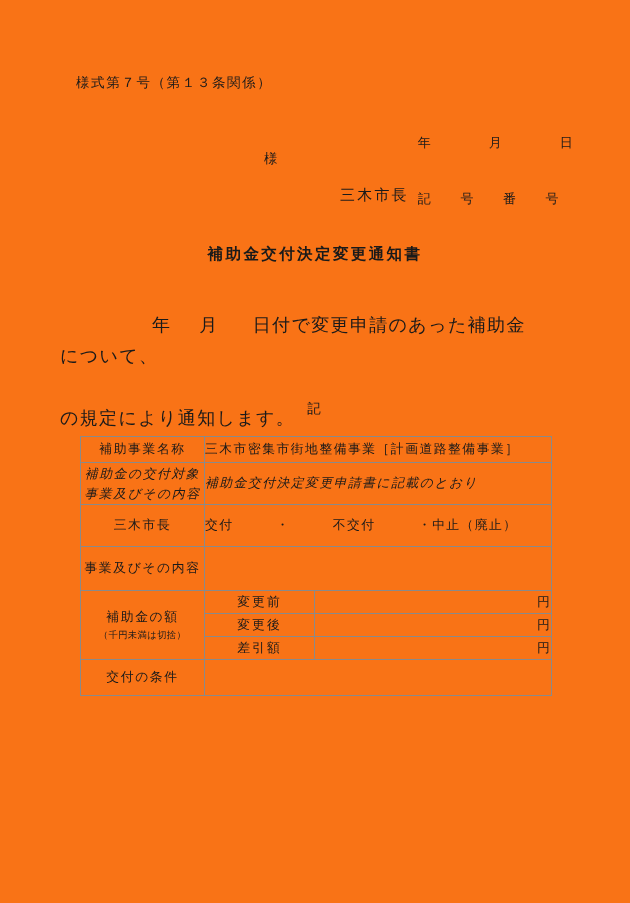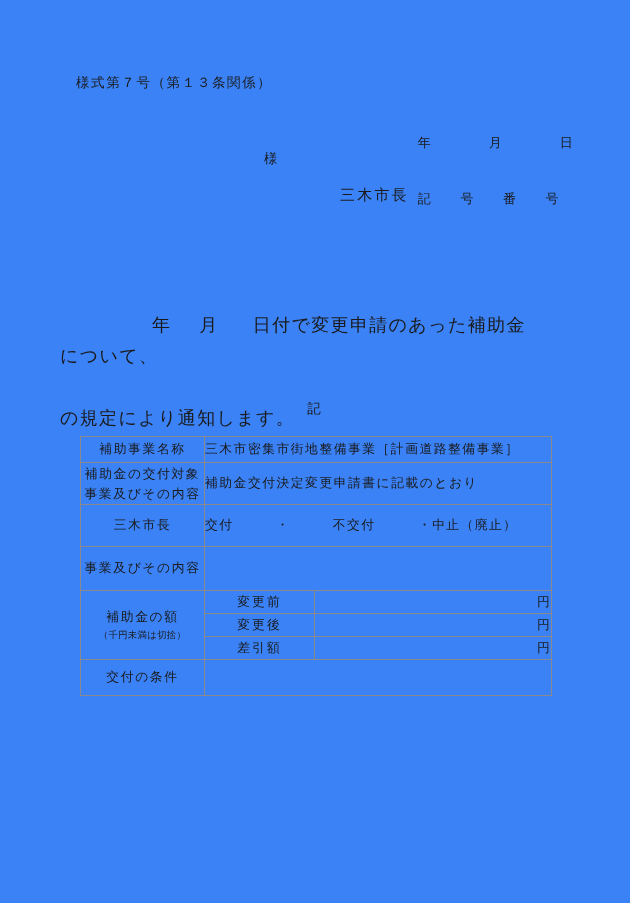--- a/index.html
+++ b/index.html
@@ -12,21 +12,21 @@
     width: 630px;
     height: 903px;
     position: relative;
     font-family: "DejaVu Serif", "Liberation Serif", serif;
     color: #1a1a1a;
     overflow: hidden;
   }
   .page {
     position: absolute;
     inset: 0;
-    background: #3b82f6;
+    background: #f97316;
   }
 
   
   .form-no {
     position: absolute;
     left: 76px;
     top: 74px;
     font-size: 13.5px;
     letter-spacing: 1.6px;
     white-space: nowrap;
@@ -141,21 +141,21 @@
     text-align: center;
     letter-spacing: 2px;
     padding: 4px 3px;
   }
   .yen {
     text-align: right;
     letter-spacing: 1.2px;
     padding: 4px 26px 4px 6px;
   }
   .h-r1 { height: 26px; }
-  .h-r2 { height: 42px; }
+  .h-r2 { height: 42px; font-style: italic; }
   .h-r3 { height: 42px; }
   .h-r4 { height: 44px; }
   .h-sub { height: 23px; }
   .h-r6 { height: 36px; }
 
   .decision-line { white-space: pre; margin-left: 24px; }
 </style>
 </head>
 <body>
 
@@ -165,20 +165,21 @@
 
   <div class="doc-meta">
     <div>年　　　　月　　　　日</div>
     <div>記　　号　　番　　号</div>
   </div>
 
   <div class="addressee">様</div>
 
   <div class="issuer">三木市長</div>
 
+  <div class="doc-title">補助金交付決定変更通知書</div>
 
   <div class="body-text">
     <span class="lead-blank"></span><span>年</span><span class="gap-s"></span><span>月</span><span class="gap-m"></span><span>日付で変更申請のあった補助金について、</span><br>
     <br>
     <span>の規定により通知します。</span>
   </div>
 
   <div class="ki-mark">記</div>
 
   <div class="tbl-wrap">

